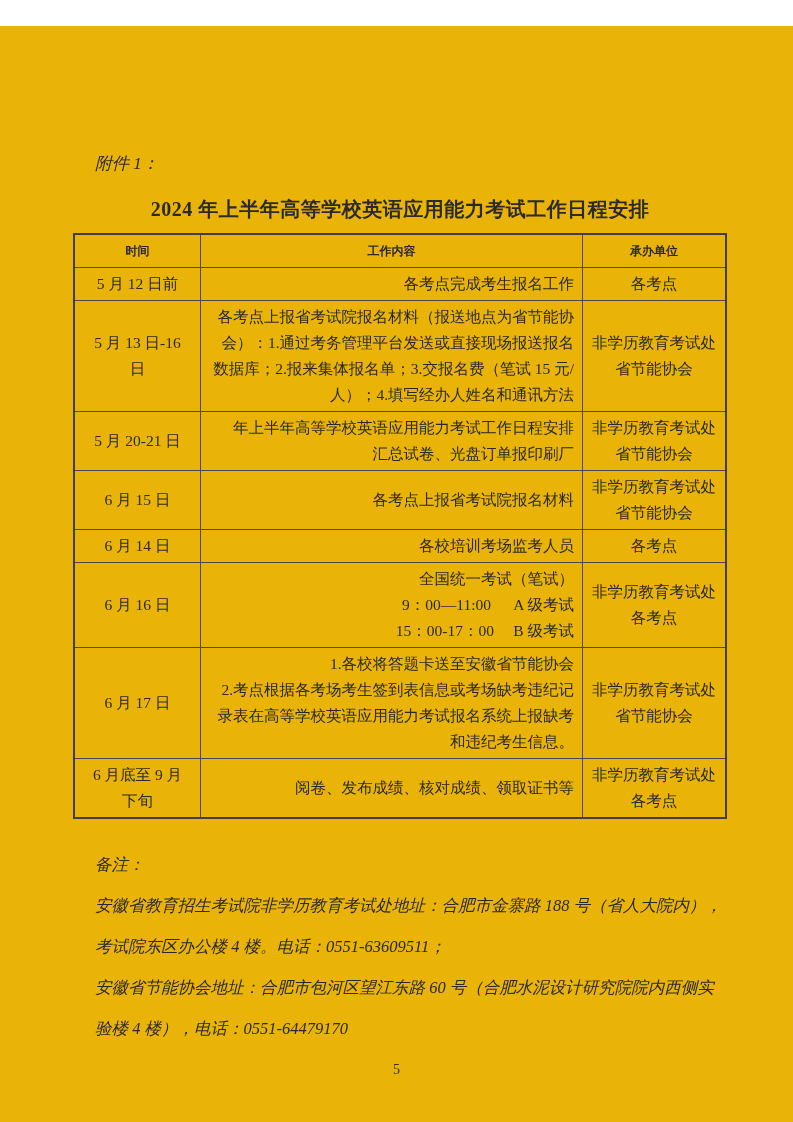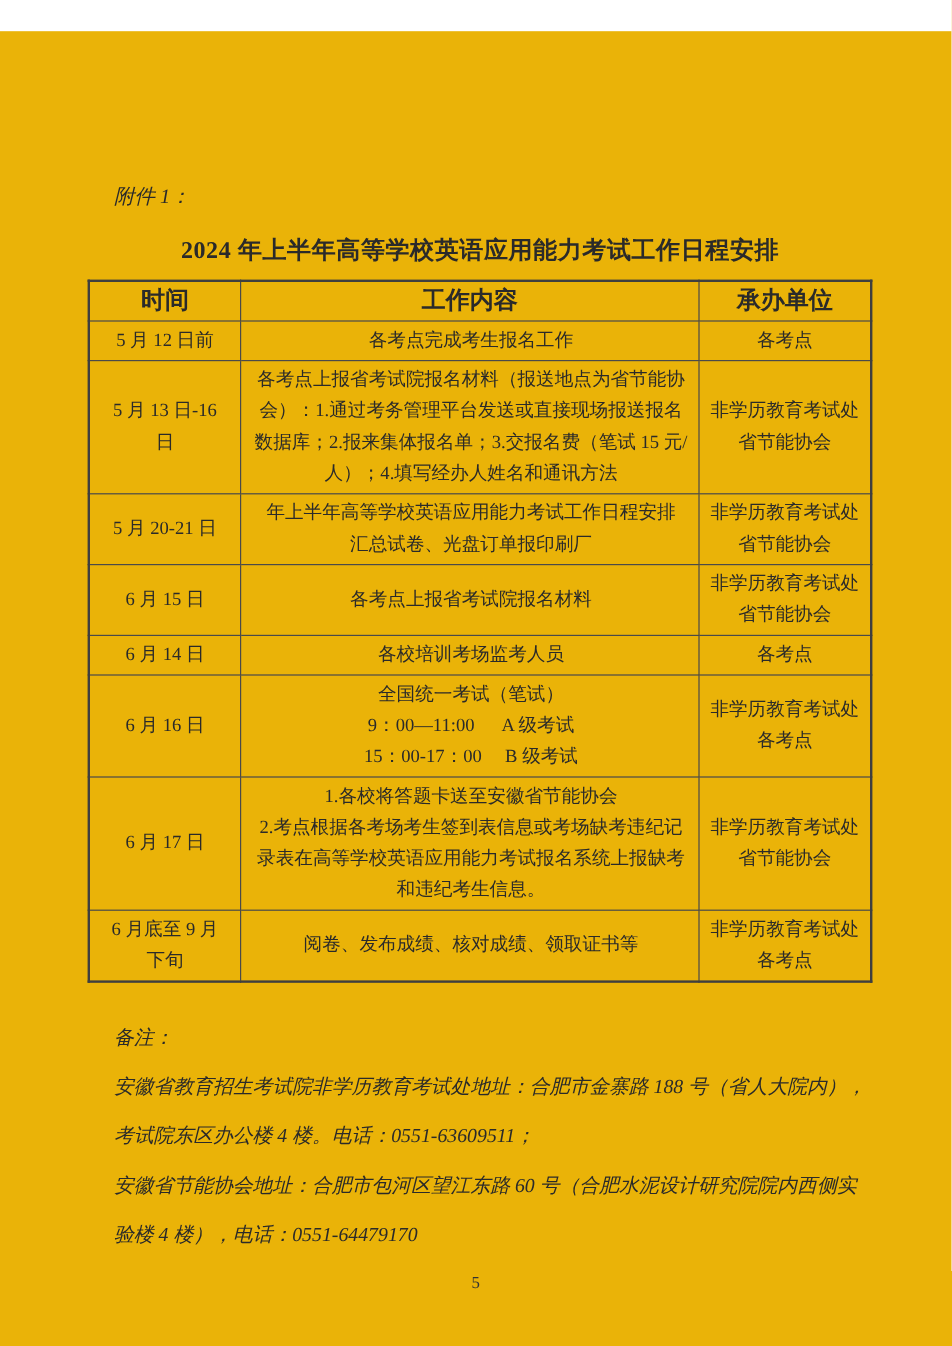--- a/index.html
+++ b/index.html
@@ -42,33 +42,33 @@
     border-collapse: collapse;
     margin-top: 9px;
     border: 2px solid #3f3f3f;
     table-layout: fixed;
   }
   th, td {
     border: 1px solid #4a4a4a;
     vertical-align: middle;
   }
   th {
-    font-size: 20px;
+    font-size: 12px;
     font-weight: bold;
     padding: 4px 2px;
     line-height: 24px;
     text-align: center;
   }
   td {
     font-size: 15.5px;
     line-height: 26px;
     padding: 3px 4px;
   }
   td.time-cell { text-align: center; padding: 3px 16px; }
-  td.content-cell { text-align: center; padding-left: 10px; padding-right: 8px; }
+  td.content-cell { text-align: right; padding-left: 10px; padding-right: 8px; }
   td.unit-cell { text-align: center; padding: 3px 2px; }
   .cell-line { white-space: pre-wrap; }
   .notes {
     margin-top: 25px;
     padding-left: 22px;
     display: flex;
     font-size: 16.5px;
     line-height: 41px;
     font-style: italic;
     flex-direction: column;

